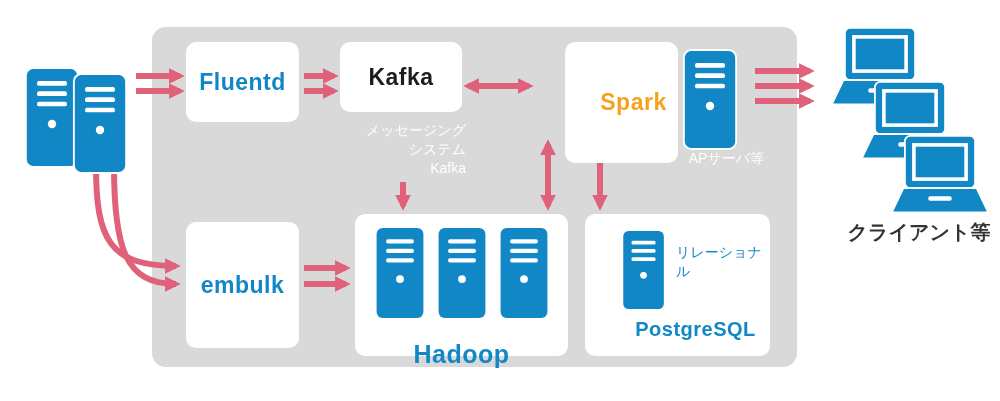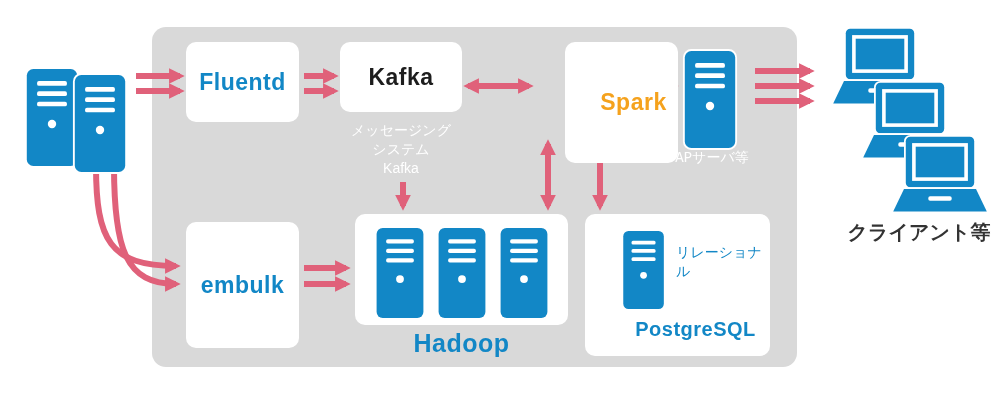--- a/index.html
+++ b/index.html
@@ -12,36 +12,36 @@
   .arrows { position:absolute; left:0; top:0; width:1000px; height:401px; pointer-events:none; }
   .arrow { stroke:var(--color-pink,#e0617a); stroke-width:6; fill:none; }
   .arrow-head { fill:var(--color-pink,#e0617a); }
 
   .box { position:absolute; background:#fff; border-radius:10px;
          display:flex; align-items:center; justify-content:center; }
   #box-fluentd  { left:186px; top:42px;  width:113px; height:80px; }
   #box-kafka    { left:340px; top:42px;  width:122px; height:70px; }
   #box-spark    { left:565px; top:42px;  width:113px; height:121px;padding-left:24px; }
   #box-embulk   { left:186px; top:222px; width:113px; height:126px;text-align:right; }
-  #box-hadoop   { left:355px; top:214px; width:213px; height:111px;
-                  flex-direction:column; justify-content:flex-start; padding-top:11px; gap:8px; }
+  #box-hadoop   { left:355px; top:214px; width:213px; height:142px;
+                  flex-direction:column; justify-content:flex-start; padding-top:11px; gap:19px; }
   #box-postgres { left:585px; top:214px; width:185px; height:142px;
                   flex-direction:column; justify-content:flex-start; padding-top:11px; gap:3px;padding-left:36px; }
 
   .node-label { font-weight:bold; font-size:23px; letter-spacing:0.5px; }
   #box-hadoop .node-label { font-size:25px; }
   #box-postgres .node-label { font-size:20px; }
   .blue   { color:var(--color-blue,#1287c6); }
   .orange { color:var(--color-orange,#f5a21d); }
   .dark   { color:var(--color-kafka-text,#1d1d1d); }
 
-  .caption { position:absolute; text-align:center; font-size:14px; line-height:19px; }
+  .caption { position:absolute; text-align:right; font-size:14px; line-height:19px; }
   .caption.white { color:#fff; }
   #caption-kafka { left:336px; top:121px; width:130px; }
-  #caption-ap    { left:660px; top:149px; width:104px;font-family:Liberation Mono, monospace; }
+  #caption-ap    { left:660px; top:149px; width:104px; }
 
   #label-source  { position:absolute; left:12px;  top:181px; width:100px; text-align:center;
                    color:var(--color-text-dark,#333); font-weight:bold; font-size:15px; line-height:19px; }
   #label-clients { position:absolute; left:838px; top:219px; width:162px; text-align:center;
                    color:var(--color-text-dark,#333); font-weight:bold; font-size:20px; }
 
   .icon-svg { position:absolute; overflow:visible; }
   #server-a  { left:24px;  top:66px;  width:56px;  height:103px; }
   #server-b  { left:72px;  top:72px;  width:56px;  height:103px; }
   #server-ap { left:682px; top:48px;  width:56px;  height:103px; }

